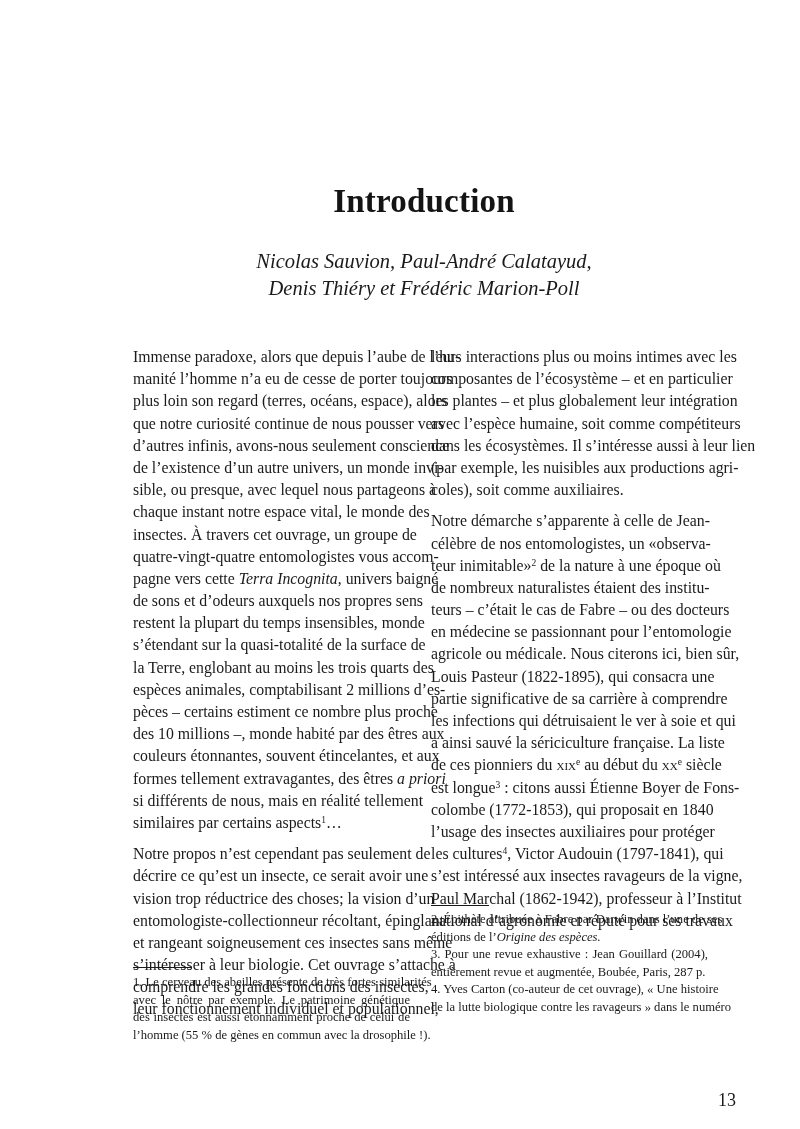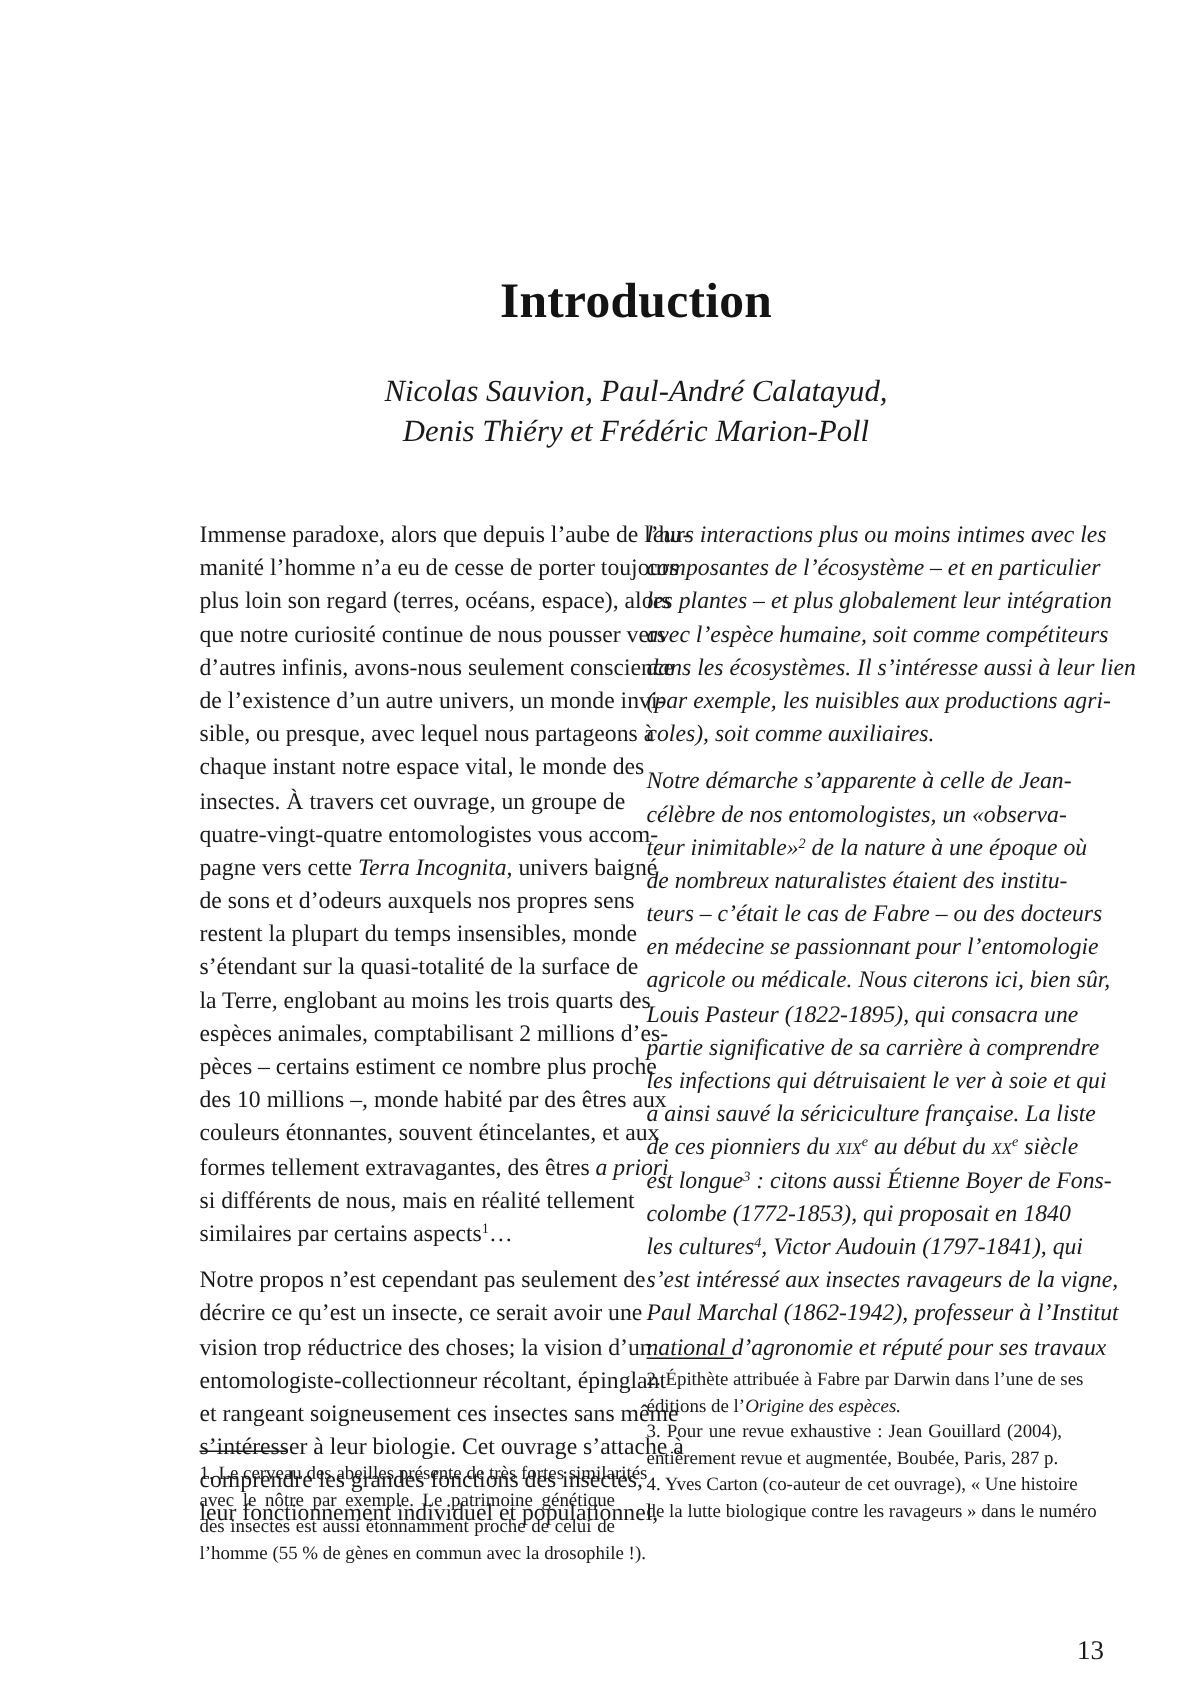--- a/index.html
+++ b/index.html
@@ -4,21 +4,21 @@
 <style>
   html, body { margin: 0; padding: 0; background: #ffffff; }
   body { width: 800px; height: 1129px; position: relative; overflow: hidden; color: #1a1a1a;
          font-family: "Liberation Serif", "DejaVu Serif", serif; }
   .title { position: absolute; top: 183px; left: 0; width: 848px; text-align: center;
            font-size: 33px; font-weight: bold; letter-spacing: 0.2px; color: #141414; }
   .authors { position: absolute; top: 248px; left: 0; width: 848px; text-align: center;
              font-style: italic; font-size: 20.5px; line-height: 27px; color: #1a1a1a; }
   .col { position: absolute; width: 277px; font-size: 15.8px; line-height: 22.2px; }
   .col-left { left: 133px; top: 346px; }
-  .col-right { left: 431px; top: 346px; font-style: italic; }
+  .col-right { left: 431px; top: 346px; }
   .line { display: block; white-space: nowrap; text-align: justify; text-align-last: justify; height: 22.2px; }
   .line.last { text-align-last: left; }
   .para-gap { height: 9px; }
   sup { font-size: 9.5px; line-height: 0; vertical-align: 5px; }
   .sc { font-variant: small-caps; }
   .fn-rule { position: absolute; height: 1px; width: 58px; background: #1a1a1a; }
   .fn { position: absolute; width: 277px; font-size: 12.6px; line-height: 17.6px; }
   .fn .line { height: 17.6px; }
   .fn-left { left: 133px; top: 974px; }
   .fn-right { left: 431px; top: 911px; }
@@ -90,20 +90,21 @@
     <span class="line">teurs – c’était le cas de Fabre – ou des docteurs</span>
     <span class="line">en médecine se passionnant pour l’entomologie</span>
     <span class="line">agricole ou médicale. Nous citerons ici, bien sûr,</span>
     <span class="line">Louis Pasteur (1822-1895), qui consacra une</span>
     <span class="line">partie significative de sa carrière à comprendre</span>
     <span class="line">les infections qui détruisaient le ver à soie et qui</span>
     <span class="line">a ainsi sauvé la sériciculture française. La liste</span>
     <span class="line"><span>de ces pionniers du </span><span class="sc">xix</span><sup>e</sup><span> au début du </span><span class="sc">xx</span><sup>e</sup><span> siècle</span></span>
     <span class="line"><span>est longue</span><sup>3</sup><span> : citons aussi Étienne Boyer de Fons-</span></span>
     <span class="line">colombe (1772-1853), qui proposait en 1840</span>
+    <span class="line">l’usage des insectes auxiliaires pour protéger</span>
     <span class="line"><span>les cultures</span><sup>4</sup><span>, Victor Audouin (1797-1841), qui</span></span>
     <span class="line">s’est intéressé aux insectes ravageurs de la vigne,</span>
     <span class="line">Paul Marchal (1862-1942), professeur à l’Institut</span>
     <span class="line">national d’agronomie et réputé pour ses travaux</span>
   </div>
 </div>
 
 <div class="fn-rule" style="left:133px; top:967px;"></div>
 <div class="fn fn-left">
   <span class="line">1. Le cerveau des abeilles présente de très fortes similarités</span>

